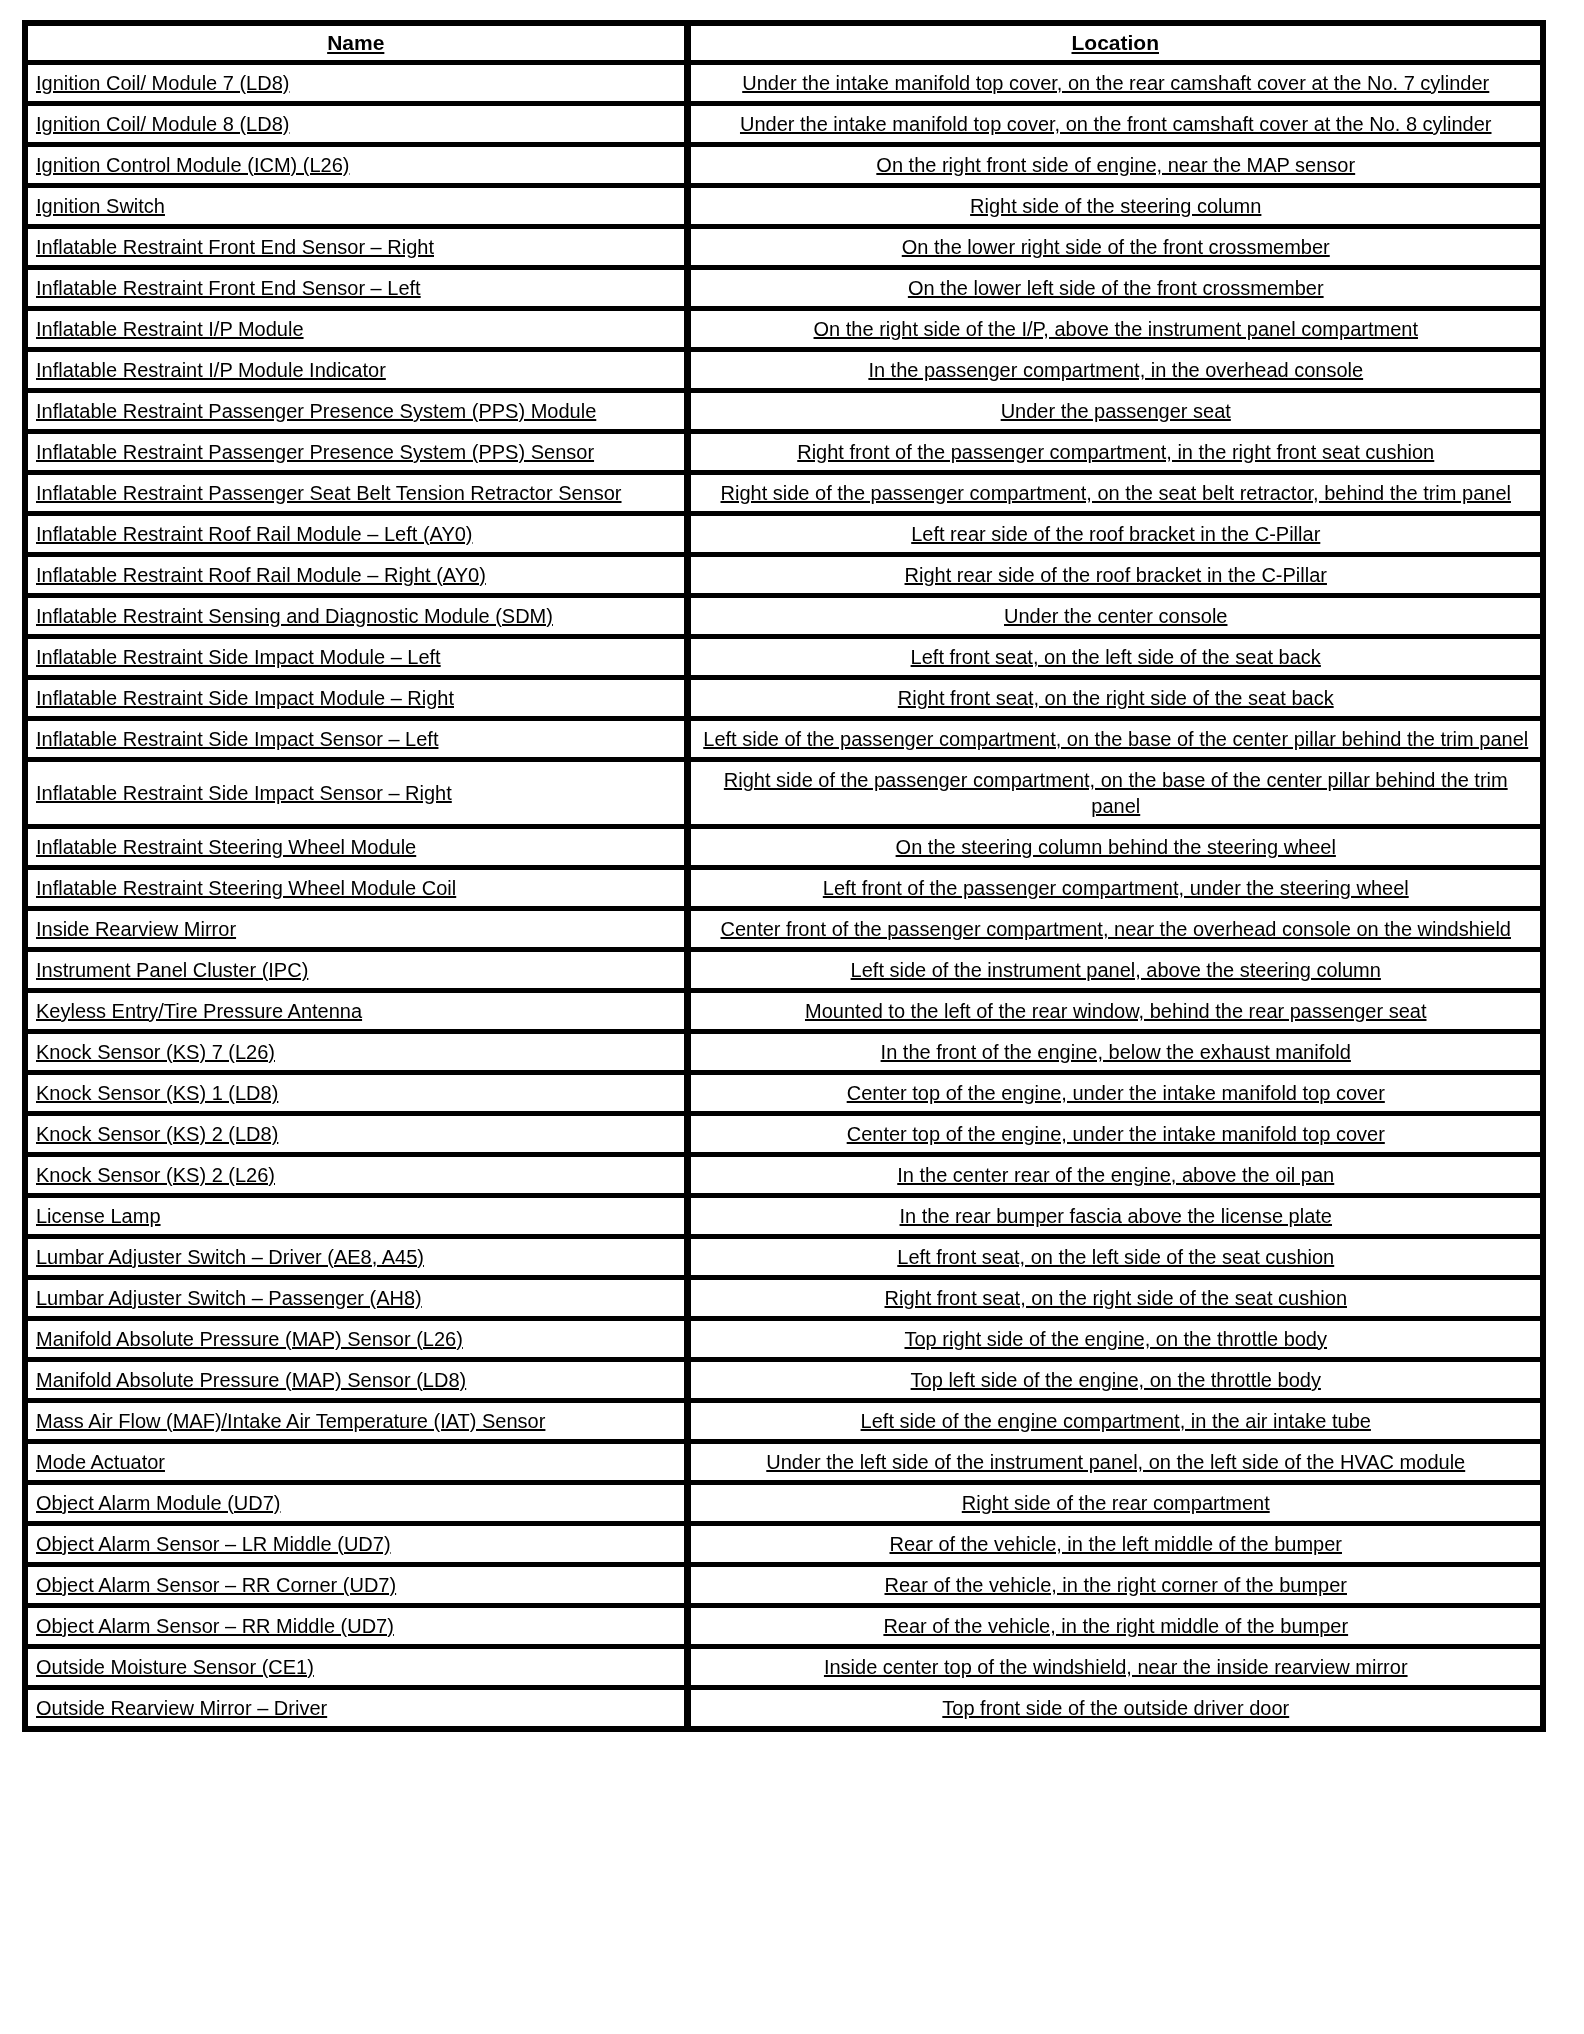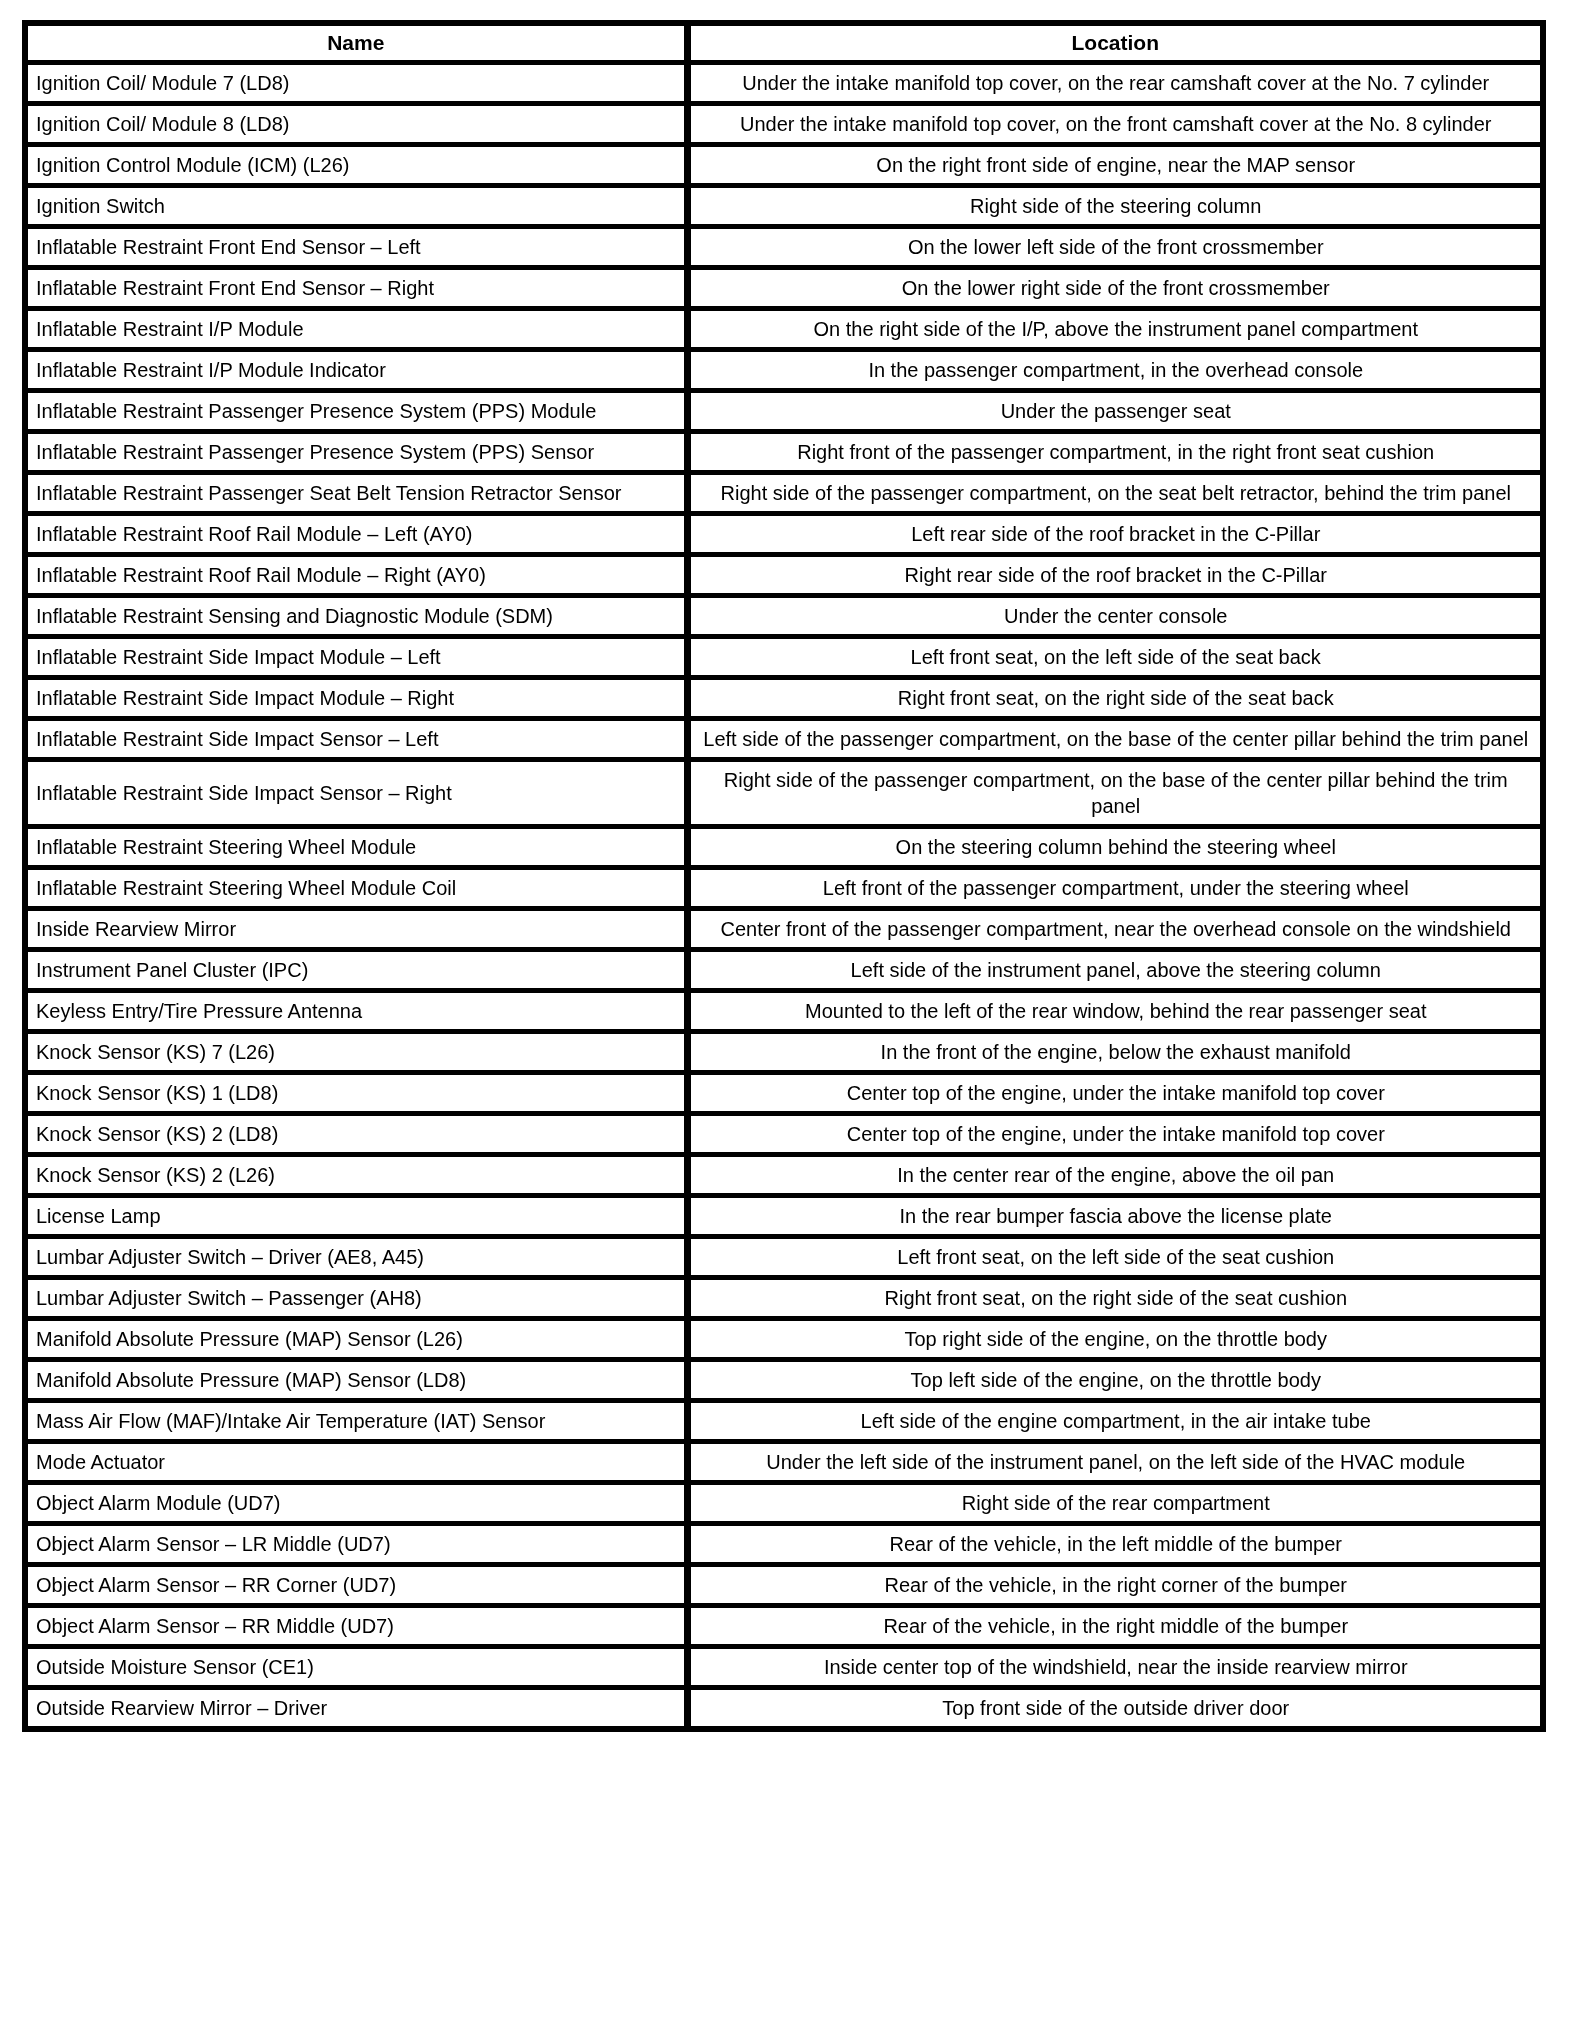--- a/index.html
+++ b/index.html
@@ -14,20 +14,21 @@
     min-height: 2034px;
     box-sizing: border-box;
     padding: 20px 22px;
     background: #ffffff;
   }
   table.loc-table {
     border-collapse: collapse;
     width: 1518px;
     table-layout: fixed;
     border: 6px solid #000000;
+    text-decoration: underline;
   }
   table.loc-table col.name-col { width: 662px; }
   table.loc-table col.loc-col  { width: 856px; }
   table.loc-table th,
   table.loc-table td {
     border-top: 5px solid #000000;
     border-bottom: 5px solid #000000;
     font-size: 20px;
     line-height: 26px;
     vertical-align: middle;
@@ -77,26 +78,26 @@
         </tr>
         <tr>
           <td class="name-cell">Ignition Control Module (ICM) (L26)</td>
           <td class="loc-cell">On the right front side of engine, near the MAP sensor</td>
         </tr>
         <tr>
           <td class="name-cell">Ignition Switch</td>
           <td class="loc-cell">Right side of the steering column</td>
         </tr>
         <tr>
+          <td class="name-cell">Inflatable Restraint Front End Sensor – Right</td>
+          <td class="loc-cell">On the lower right side of the front crossmember</td>
+        </tr>
+        <tr>
           <td class="name-cell">Inflatable Restraint Front End Sensor – Left</td>
           <td class="loc-cell">On the lower left side of the front crossmember</td>
-        </tr>
-        <tr>
-          <td class="name-cell">Inflatable Restraint Front End Sensor – Right</td>
-          <td class="loc-cell">On the lower right side of the front crossmember</td>
         </tr>
         <tr>
           <td class="name-cell">Inflatable Restraint I/P Module</td>
           <td class="loc-cell">On the right side of the I/P, above the instrument panel compartment</td>
         </tr>
         <tr>
           <td class="name-cell">Inflatable Restraint I/P Module Indicator</td>
           <td class="loc-cell">In the passenger compartment, in the overhead console</td>
         </tr>
         <tr>

